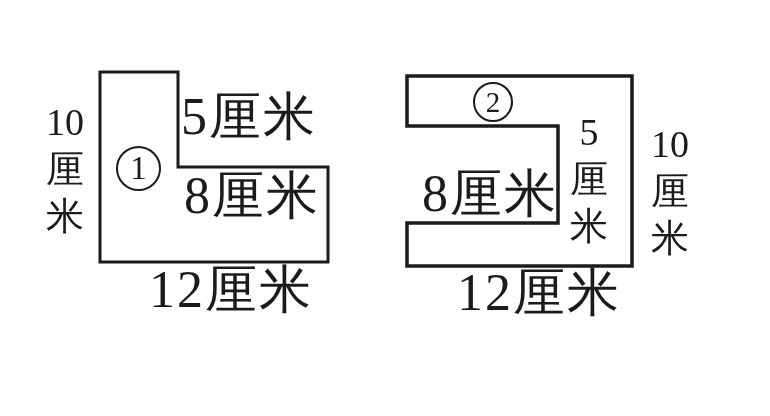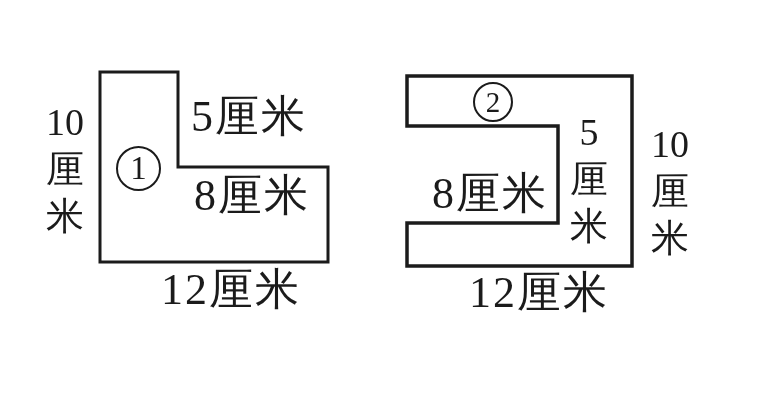--- a/index.html
+++ b/index.html
@@ -24,21 +24,21 @@
     width: 770px;
     height: 416px;
   }
   .shapes-svg polygon {
     fill: none;
     stroke-linejoin: miter;
   }
   .dim-label {
     position: absolute;
     transform: translate(-50%, -50%);
-    font-size: 44px;
+    font-size: 52px;
     letter-spacing: 2px;
     white-space: nowrap;
     line-height: 1;
     color: #1b1b1b;
   }
   .vertical-label {
     position: absolute;
     display: flex;
     flex-direction: column;
     align-items: center;

